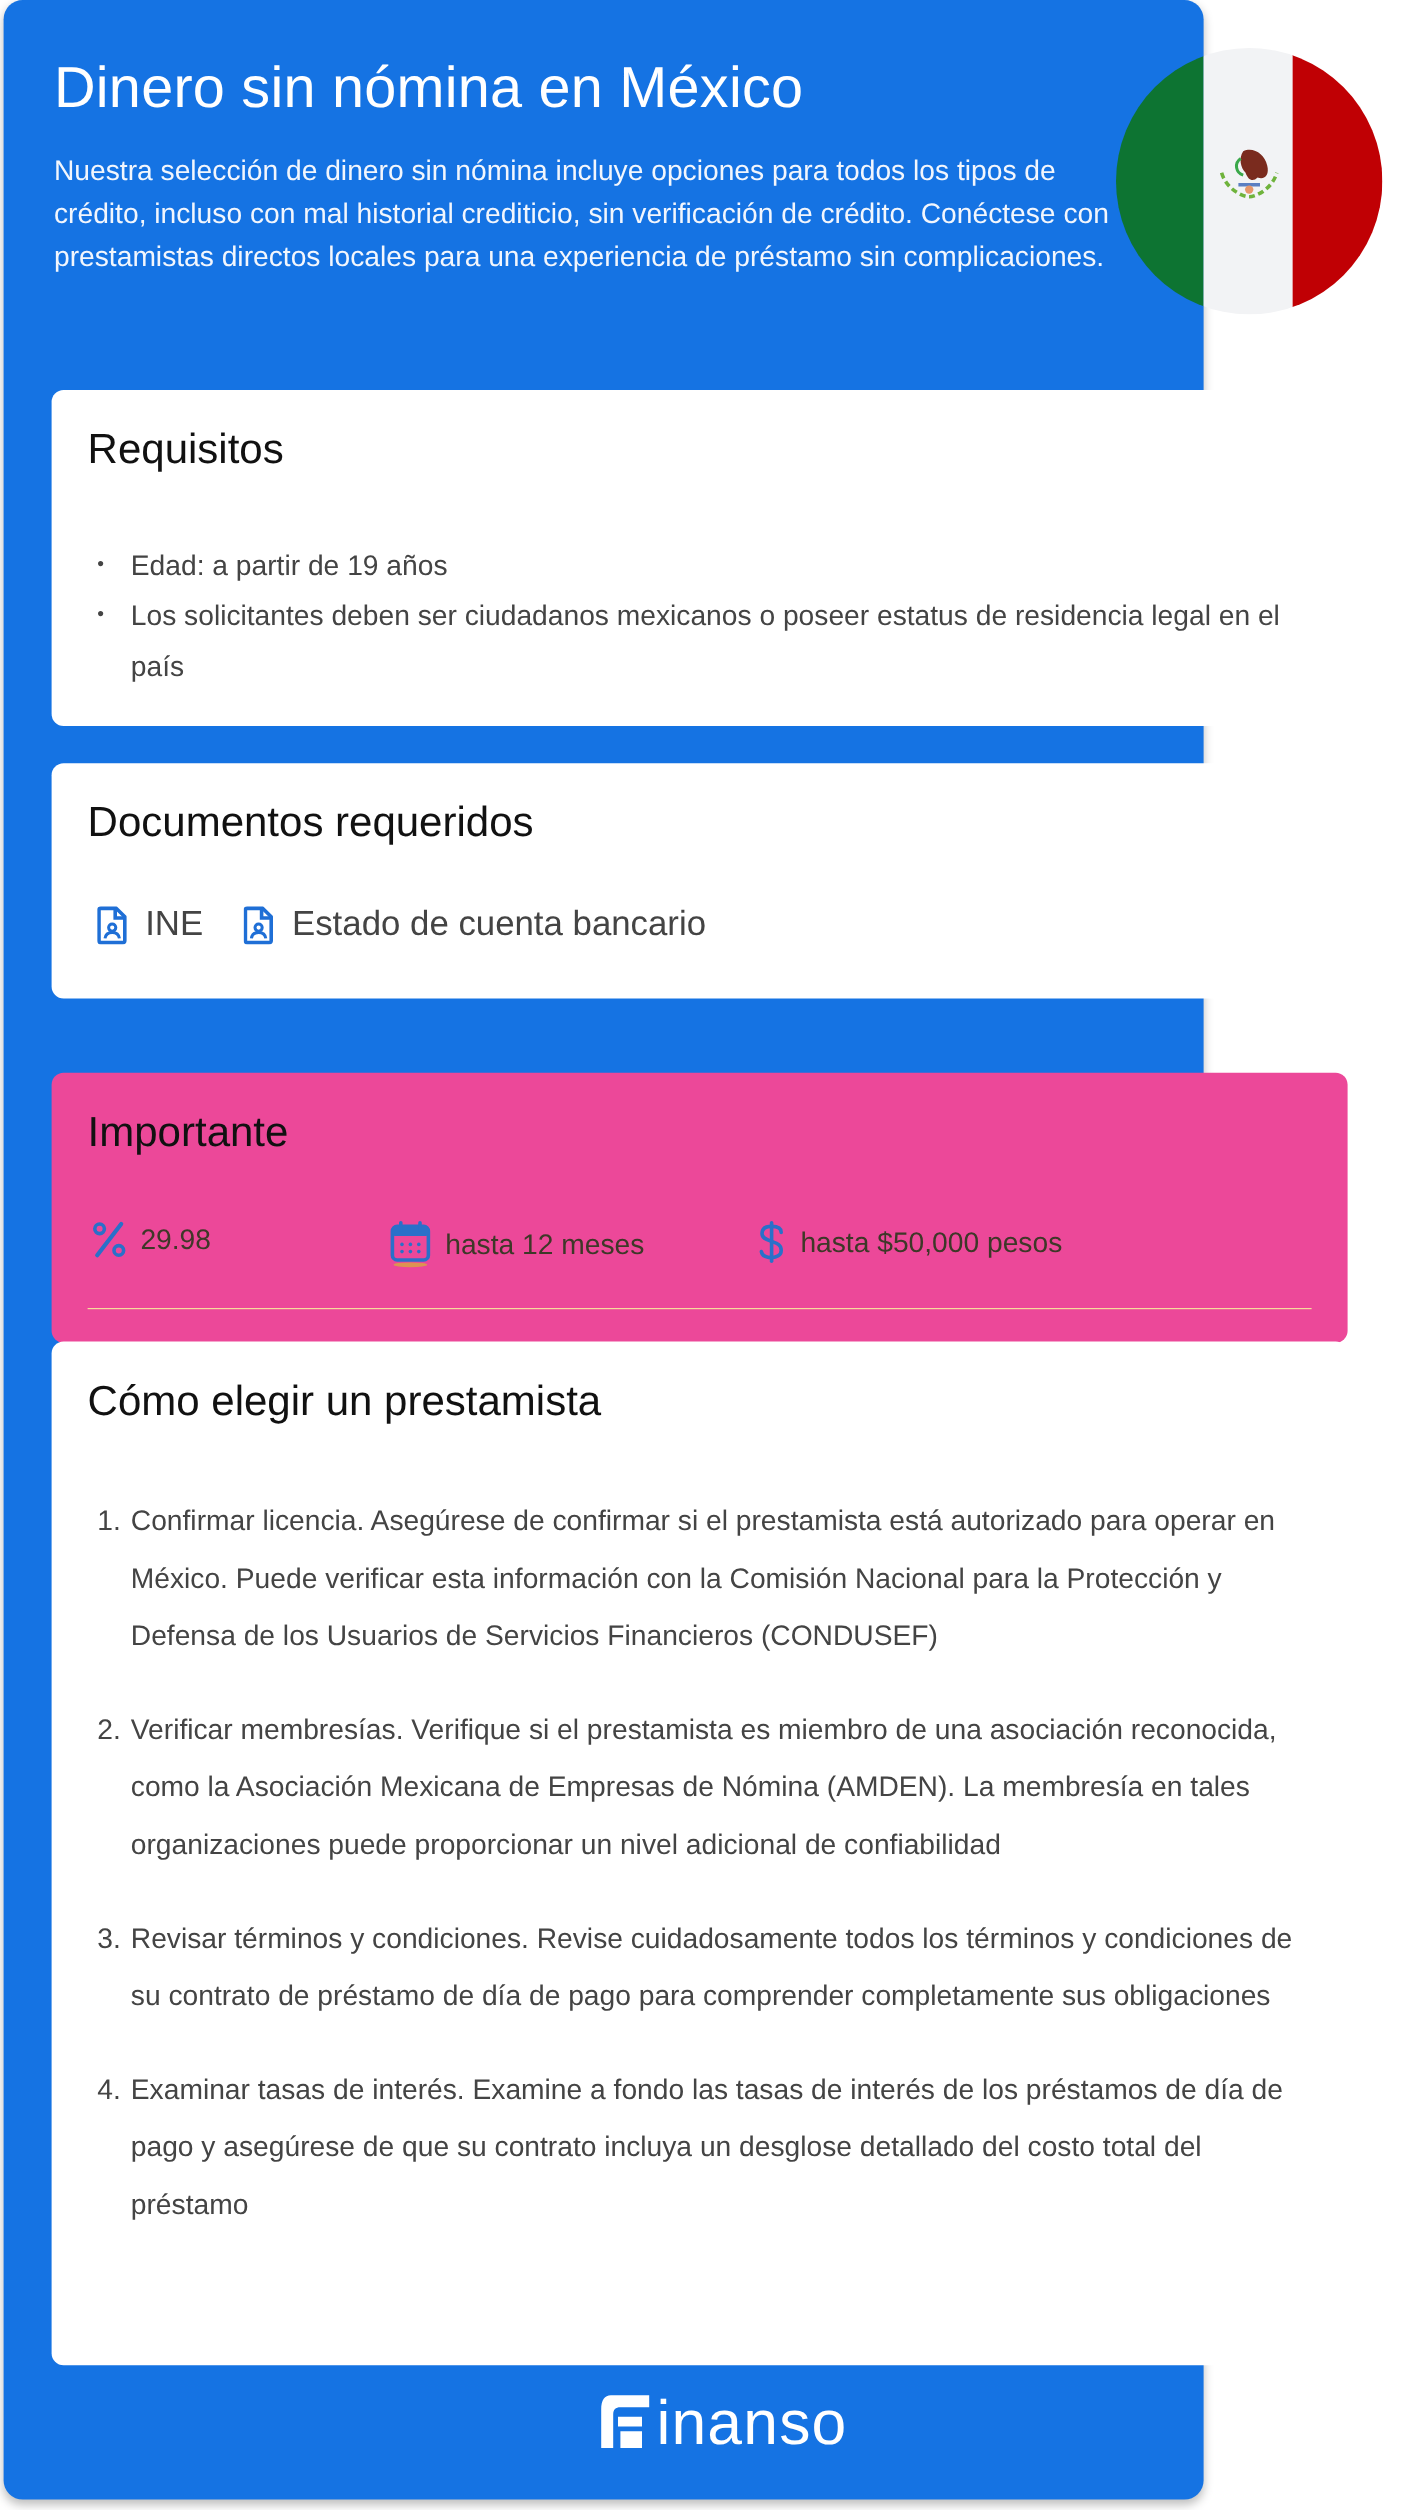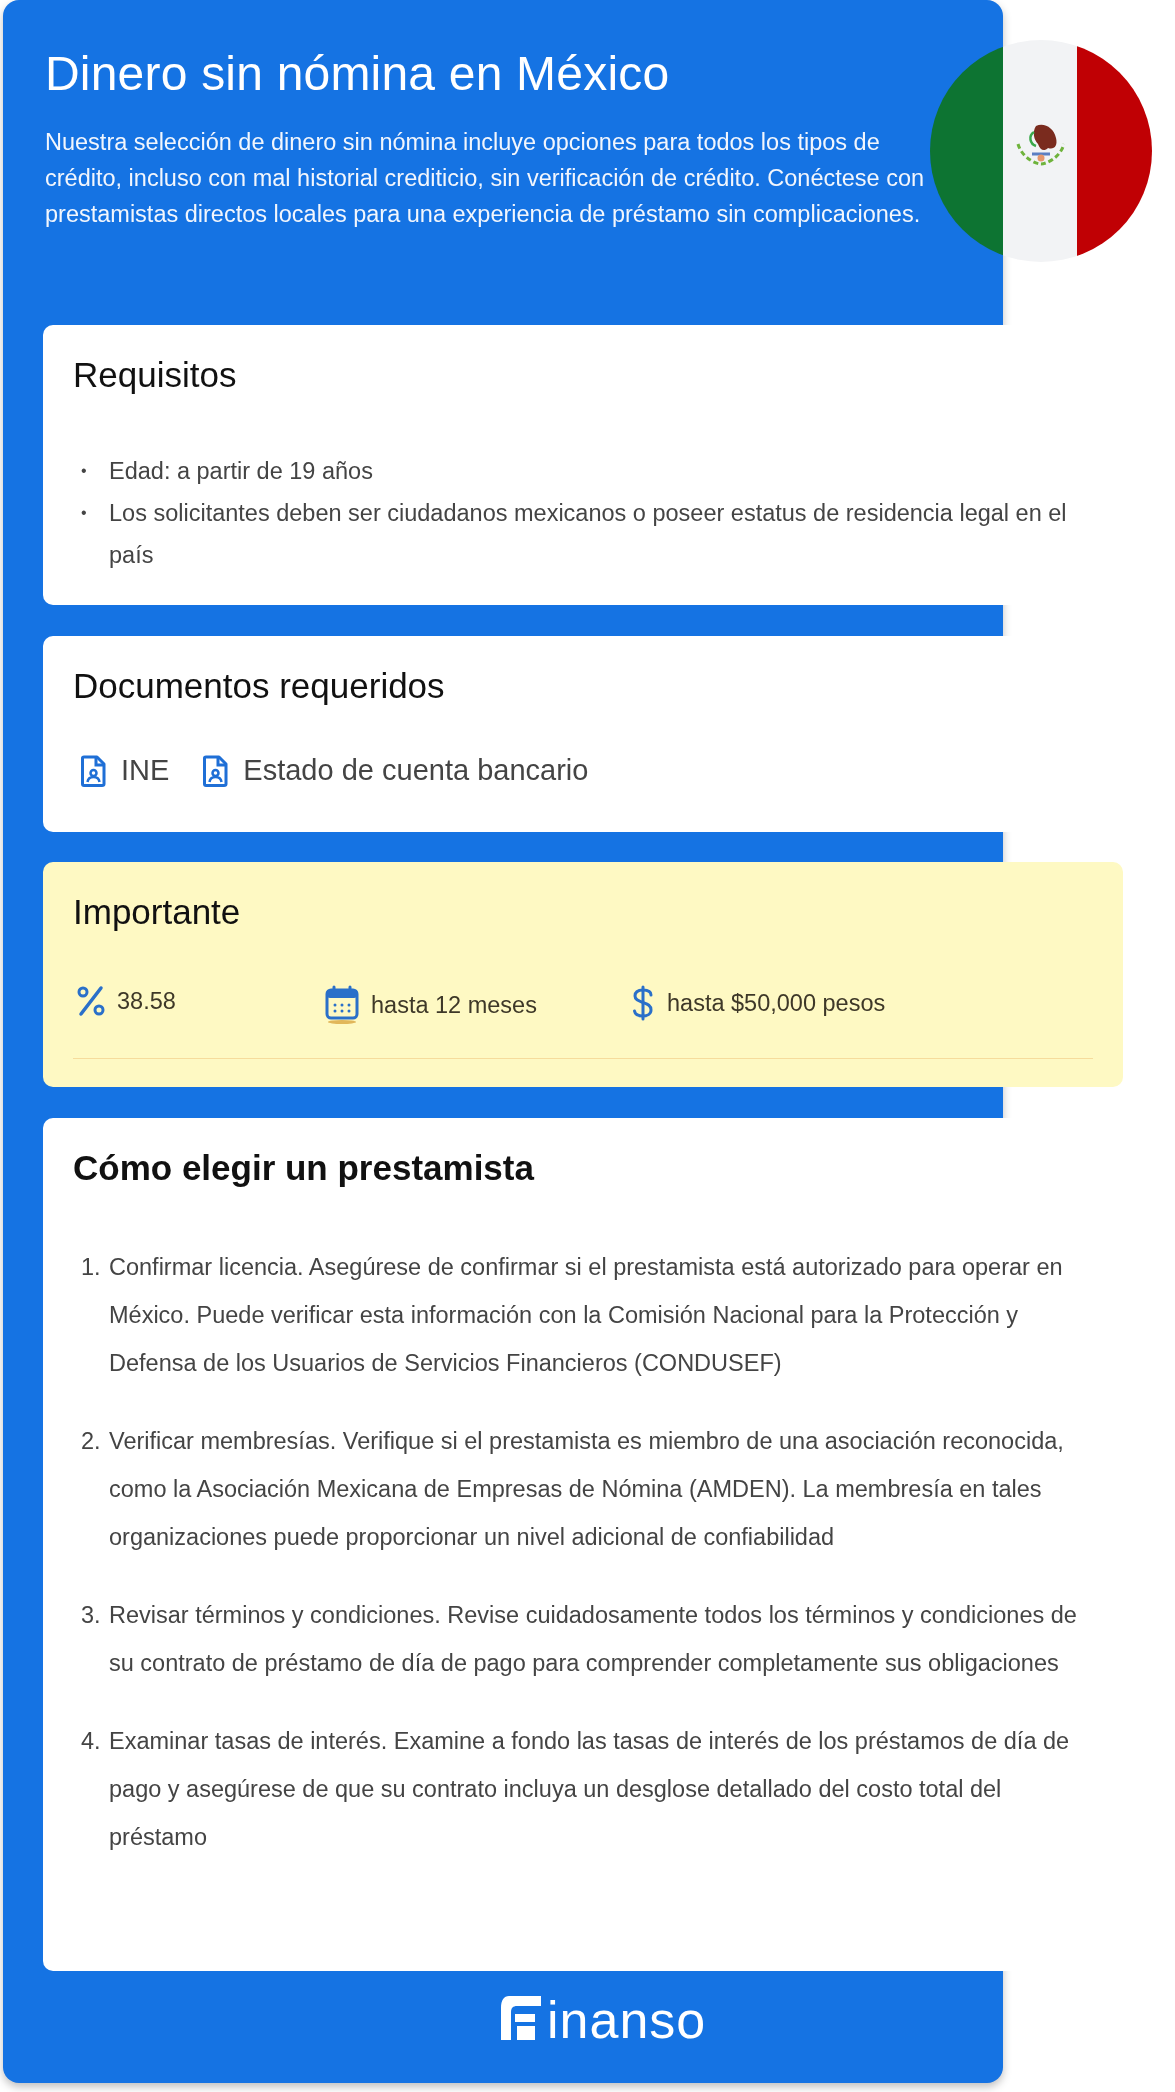--- a/index.html
+++ b/index.html
@@ -28,21 +28,21 @@
     .flag .g { background: #0d7432; flex: 0 0 73px; }
     .flag .w { background: #f2f3f5; flex: 0 0 74px; position: relative; }
     .flag .r { background: #c00004; flex: 0 0 75px; }
     .flag svg { position: absolute; left: 11px; top: 78px; }
 
     .card {
       position: absolute; left: 40px; width: 1080px; background: #ffffff;
       border-radius: 10px;
       padding-left: 48px;
     }
-    .card.yellow { background: #fef9c3; }
+    .card.yellow { background: #ec4899; margin-top: 32px; }
     .card h2 {
       position: absolute; left: 30px; font-size: 35px; font-weight: 400; color: #111111;
     }
     .card-req { top: 325px; height: 280px; }
     .card-req h2 { top: 30px; }
     .req-list { position: absolute; left: 30px; top: 125px; width: 1020px; list-style: none; }
     .req-list li {
       position: relative; padding-left: 36px; font-size: 23.5px; line-height: 42px; color: #444444;
     }
     .req-list li::before {
@@ -58,21 +58,21 @@
 
     .card-imp { top: 862px; height: 225px; }
     .card-imp h2 { top: 30px; }
     .imp-item { position: absolute; top: 123px; display: flex; align-items: center; }
     .imp-item span { font-size: 23.5px; color: #3e3828; margin-left: 12px; }
     .imp-divider {
       position: absolute; left: 30px; right: 30px; top: 196px; height: 1px; background: #f6dc9c;
     }
 
     .card-how { top: 1118px; height: 853px; }
-    .card-how h2 { top: 30px; font-weight: bold; }
+    .card-how h2 { top: 30px; }
     .how-list { position: absolute; left: 30px; top: 125px; width: 1025px; list-style: none; }
     .how-list li {
       position: relative; padding-left: 36px; font-size: 23.5px; line-height: 48px;
       color: #444444; margin-bottom: 30px;
     }
     .how-list li .num { position: absolute; left: 8px; top: 0; }
 
     .logo { position: absolute; left: 496px; top: 1994px; display: flex; align-items: flex-start; }
     .logo span { color: #ffffff; font-size: 52px; font-weight: 400; letter-spacing: 1px; margin-left: 4px; line-height: 1; }
   </style>
@@ -132,21 +132,21 @@
 
   <section class="card yellow card-imp">
     <h2>Importante</h2>
 
     <div class="imp-item" style="left:34px;">
       <svg width="28" height="32" viewBox="0 0 28 32">
         <circle cx="6" cy="7" r="4" fill="none" stroke="#2a70c9" stroke-width="3"></circle>
         <circle cx="22" cy="25" r="4" fill="none" stroke="#2a70c9" stroke-width="3"></circle>
         <path d="M24 3 L4 29" stroke="#2a70c9" stroke-width="3.5" stroke-linecap="round"></path>
       </svg>
-      <span>38.58</span>
+      <span>29.98</span>
     </div>
 
     <div class="imp-item" style="left:282px;">
       <svg width="34" height="40" viewBox="0 0 34 40">
         <ellipse cx="17" cy="37" rx="14" ry="2" fill="#d9a640" opacity="0.8"></ellipse>
         <rect x="2" y="5" width="30" height="28" rx="4" fill="none" stroke="#2a70c9" stroke-width="3"></rect>
         <rect x="2" y="5" width="30" height="8" rx="3" fill="#2a70c9"></rect>
         <path d="M9 2 V8 M25 2 V8" stroke="#2a70c9" stroke-width="3" stroke-linecap="round"></path>
         <circle cx="10" cy="20" r="1.5" fill="#2a70c9"></circle>
           <circle cx="17" cy="20" r="1.5" fill="#2a70c9"></circle>

